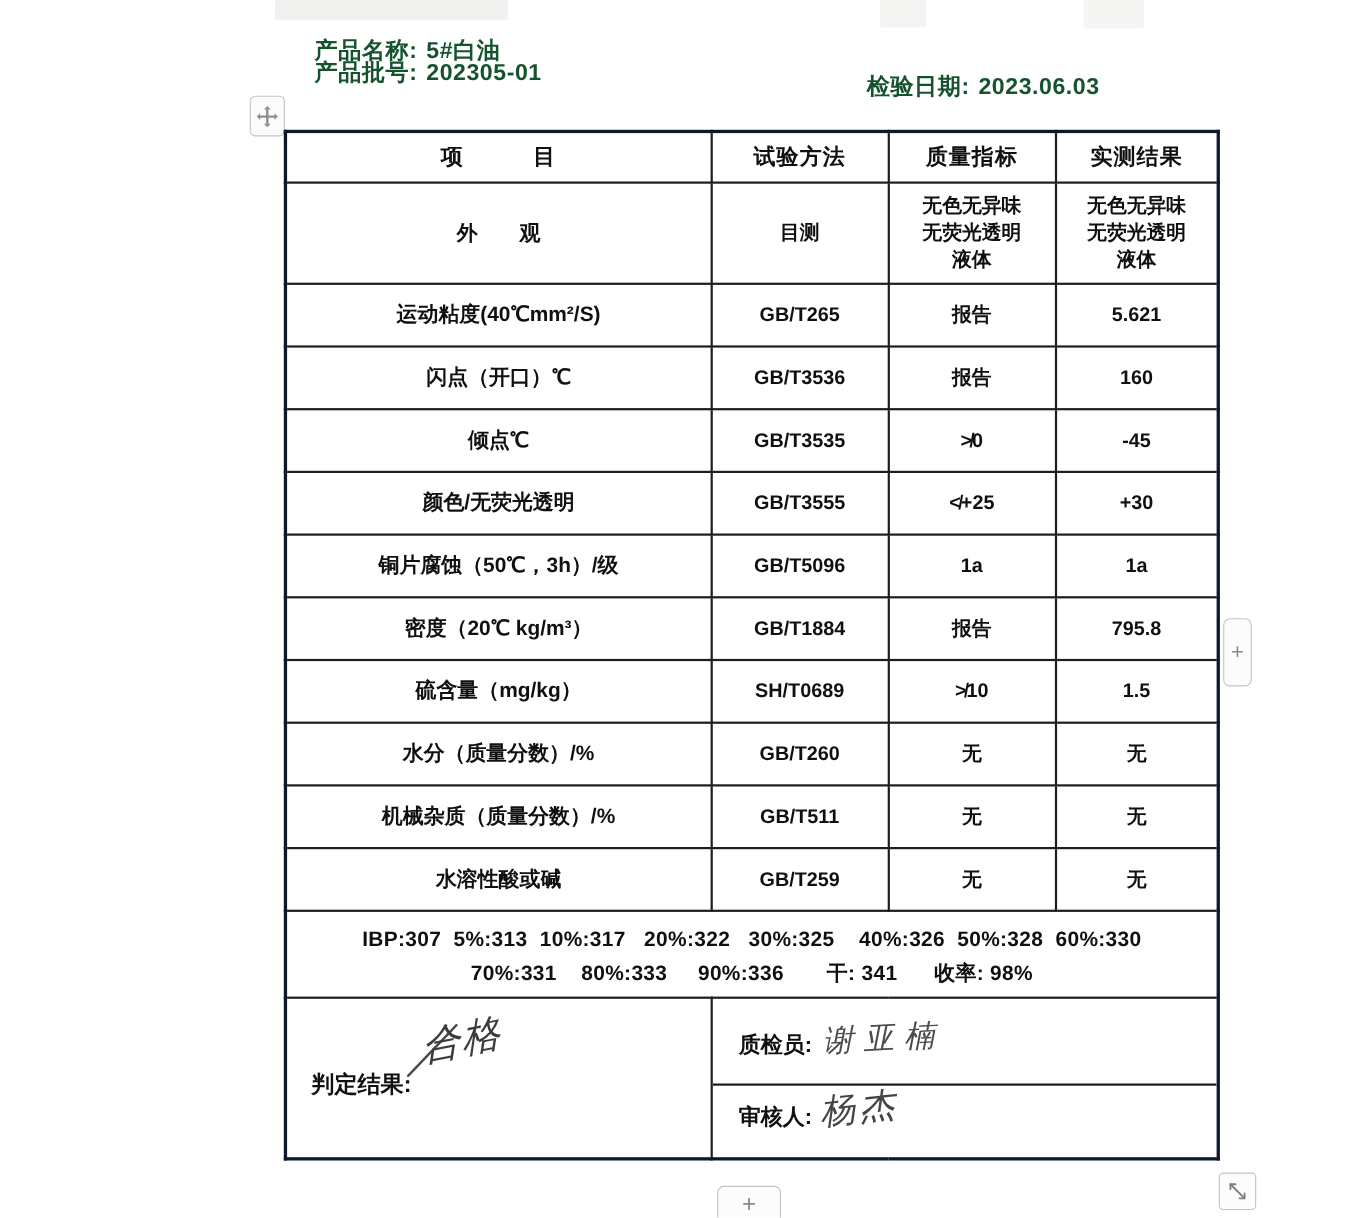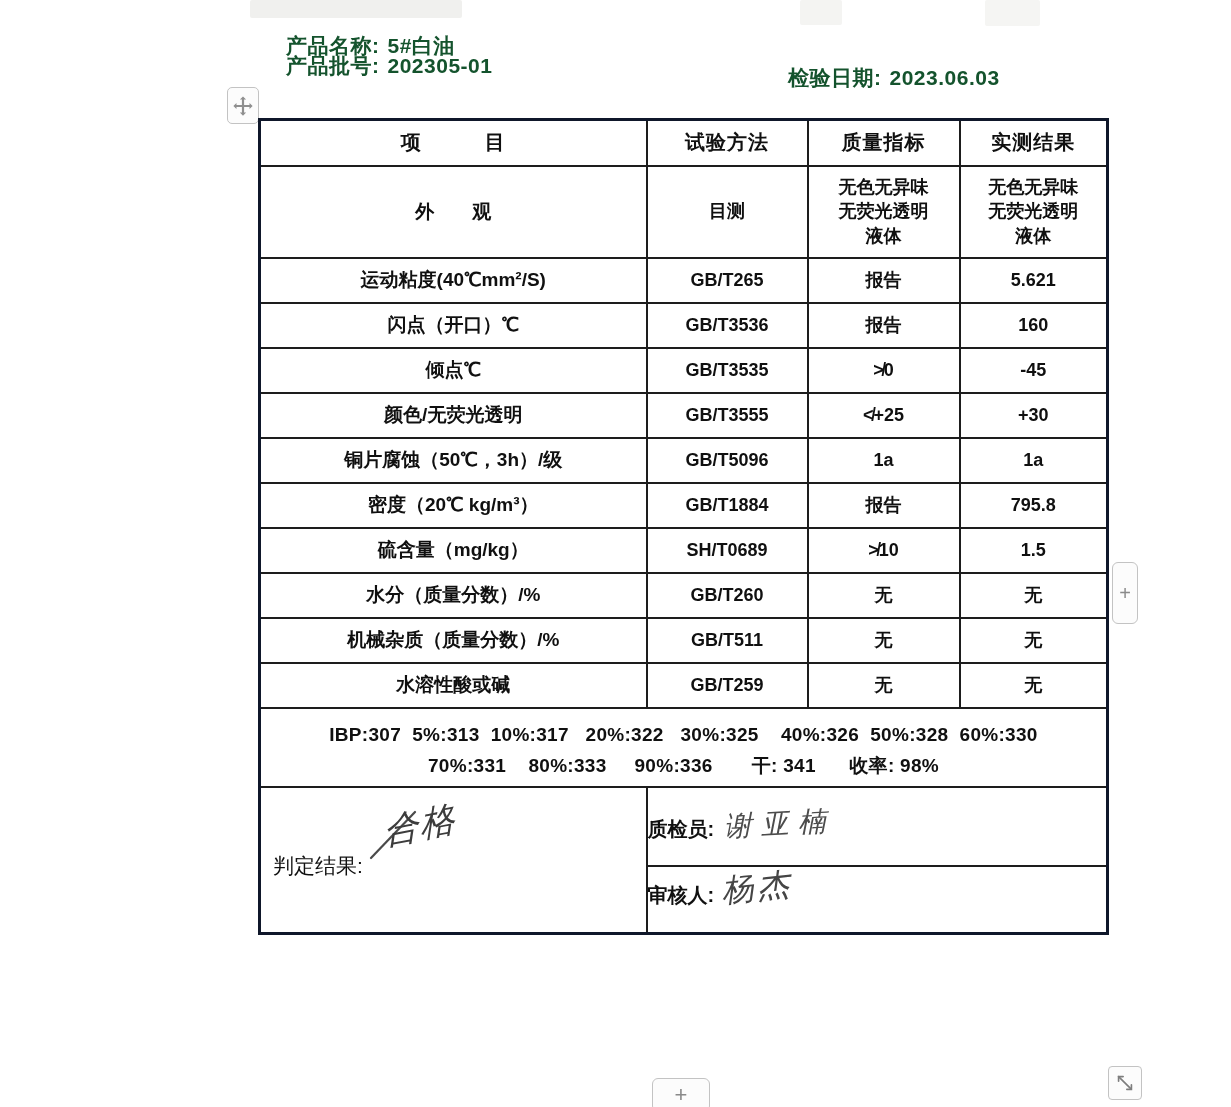--- a/index.html
+++ b/index.html
@@ -32,43 +32,43 @@
     border: 3px solid #0f172a;
     color: #101010;
   }
   table.report td, table.report th {
     border: 2px solid #1d1d1d;
     font-weight: bold; text-align: center; vertical-align: middle;
     overflow: hidden;
   }
   thead tr { height: 46px; }
   thead th { font-size: 20px; letter-spacing: 1px; }
-  tbody.meas tr { height: 45px; }
+  tbody.meas tr { height: 57px; }
   tbody.meas tr:first-child { height: 92px; }
   td.c-item { font-size: 19px; }
   td.c-mid  { font-size: 18px; white-space: pre-line; line-height: 1.35; }
 
   tr.dist-row { height: 79px; }
   td.dist-cell {
     text-align: left; vertical-align: top;
     font-size: 19px; line-height: 31px; padding: 5px 4px 0 4px;
     white-space: pre-wrap; letter-spacing: 0.3px;
   }
 
   tr.bottom-row { height: 147px; }
   td.verdict-cell { position: relative; text-align: left; }
-  .verdict-label { position: absolute; left: 12px; top: 64px; font-size: 21px; font-weight: normal; }
+  .verdict-label { position: absolute; left: 22px; top: 64px; font-size: 21px; font-weight: bold; }
   .sig { font-family: "DejaVu Serif", serif; font-style: italic; font-weight: normal;
          color: #4c4c4c; white-space: nowrap; }
   .sig-verdict { position: absolute; left: 122px; top: 14px; font-size: 35px; color: #3c3c3c;
                  transform: rotate(-11deg) skewX(-6deg); letter-spacing: 2px; }
   .sig-stroke { position: absolute; left: 108px; top: 20px; width: 60px; height: 52px; }
 
   td.sig-cell { padding: 0; vertical-align: top; }
-  .sig-row { display: flex; align-items: center; padding-left: 0; }
+  .sig-row { display: flex; align-items: center; padding-left: 24px; }
   .sig-row.top { height: 72px; border-bottom: 2px solid #1d1d1d; }
   .sig-row.bot { height: 58px; }
   .sig-label { font-size: 20px; font-weight: bold; white-space: nowrap; }
   .sig-inspector { font-size: 28px; letter-spacing: 9px; margin-left: 10px;
                    transform: rotate(-3deg) translateY(-6px); }
   .sig-reviewer  { font-size: 32px; letter-spacing: 4px; margin-left: 8px;
                    transform: rotate(-6deg) translateY(-8px); color: #454545; }
 
   
   .handle { position: absolute; background: #fcfcfc; border: 1px solid #c3c3c3;

